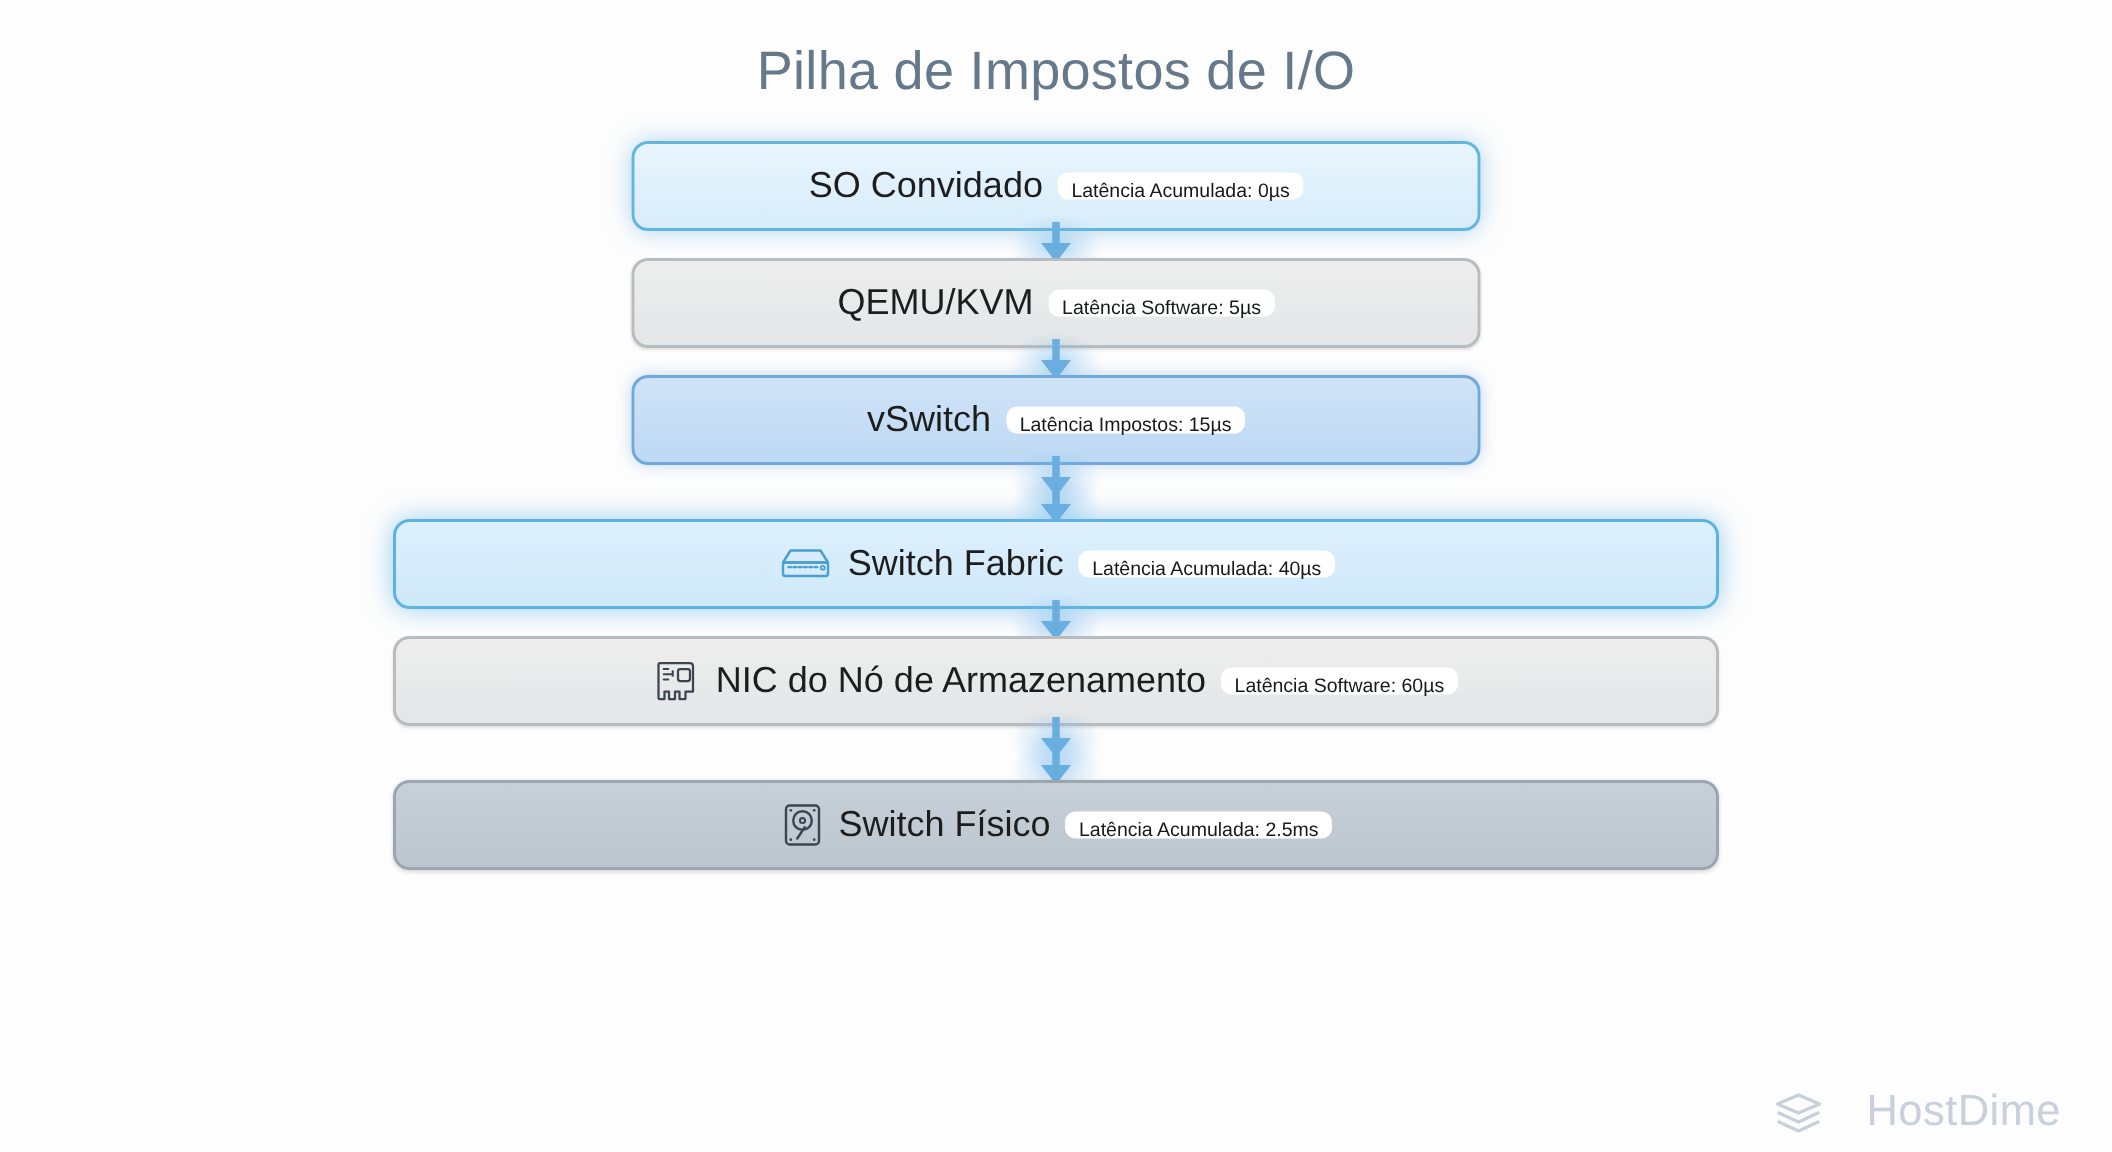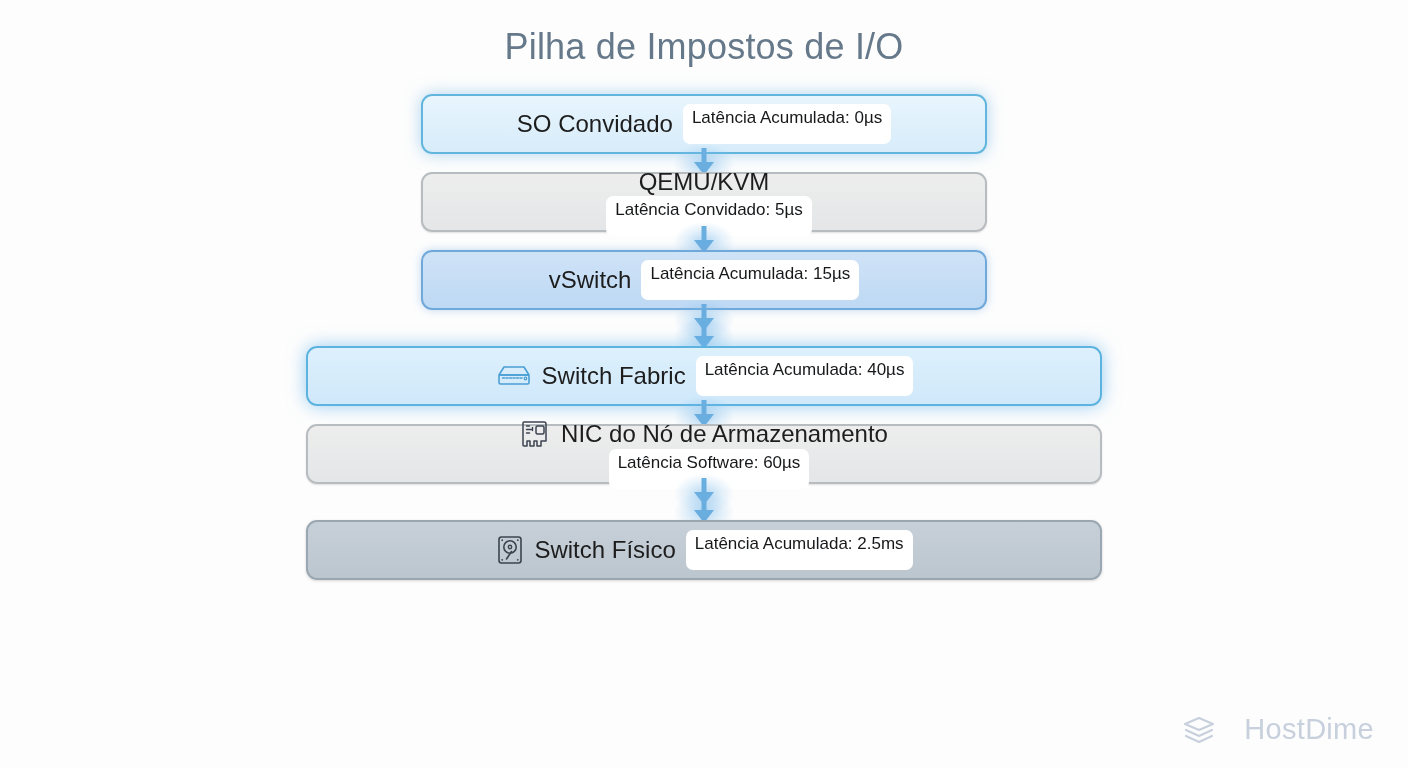--- a/index.html
+++ b/index.html
@@ -67,53 +67,52 @@
     box-sizing: border-box;
     margin: 0 auto;
     height: 60px;
     border-radius: 11px;
     display: flex;
     align-items: center;
     justify-content: center;
     position: relative;
   }
   .box.narrow { width: 566px; }
-  .box.wide   { width: 796px; }
+  .box.wide   { width: 884px; }
 
   .box .label {
     font-size: 24px;
     font-weight: 400;
     color: #1d1d1d;
     white-space: nowrap;
     display: flex;
     align-items: center;
     gap: 9px;
   }
   .box .badge {
     margin-left: 10px;
     background: #ffffff;
     border-radius: 7px;
-    padding: 5px 9px 18px 9px;
-    font-size: 17px;
+    padding: 5px 9px 0 9px;
+    font-size: 13px;
     color: #17181a;
     white-space: nowrap;
     line-height: 1;
   }
 
   
   .v-lightblue {
     background: linear-gradient(180deg, #e8f5fd 0%, #d7ecfa 100%);
     border: 2px solid #62b6de;
     box-shadow: 0 0 16px rgba(110,180,230,0.55);
   }
   .v-gray {
     background: linear-gradient(180deg, #ededed 0%, #e4e6e7 100%);
     border: 2px solid #b7bcc0;
     box-shadow: 0 1px 2px rgba(0,0,0,0.12);
-    flex-direction: column;
   }
   .v-blue {
     background: linear-gradient(180deg, #cfe3f7 0%, #bed9f4 100%);
     border: 2px solid #6fa8da;
     box-shadow: 0 0 10px rgba(120,170,225,0.45);
   }
   .v-skyblue {
     background: linear-gradient(180deg, #ddf0fc 0%, #cfe8fa 100%);
     border: 2px solid #5cb3e0;
     box-shadow: 0 0 18px rgba(100,180,235,0.65);
@@ -122,21 +121,21 @@
     background: linear-gradient(180deg, #c7d0d8 0%, #bcc6cf 100%);
     border: 2px solid #9aa6b0;
     box-shadow: 0 1px 3px rgba(0,0,0,0.16);
   }
 
   .icon { display: inline-flex; align-items: center; justify-content: center; }
 
   #brand {
     position: absolute;
     right: 34px;
-    bottom: 22px;
+    bottom: 10px;
     display: flex;
     align-items: center;
     gap: 28px;
   }
   #brand .brand-text {
     font-size: 29px;
     color: #c7d0dc;
     font-weight: 400;
     letter-spacing: 0.3px;
   }
@@ -160,36 +159,36 @@
       <div class="arrow"><svg width="34" height="30" viewBox="0 0 34 30">
           <path d="M17 0 L17 16" stroke="#6aaee0" stroke-width="5" stroke-linecap="butt"></path>
           <path d="M7 14 L17 27 L27 14 Z" fill="#6aaee0"></path>
         </svg></div>
     </div>
     <div class="row">
       <div class="box narrow v-gray">
         <div class="label">
           <span>QEMU/KVM</span>
         </div>
-        <div class="badge">Latência Convidado: 5µs</div>
+        <div class="badge">Latência Software: 5µs</div>
       </div>
     </div>
     <div class="connector">
       <div class="glow"></div>
       <div class="arrow"><svg width="34" height="30" viewBox="0 0 34 30">
           <path d="M17 0 L17 16" stroke="#6aaee0" stroke-width="5" stroke-linecap="butt"></path>
           <path d="M7 14 L17 27 L27 14 Z" fill="#6aaee0"></path>
         </svg></div>
     </div>
     <div class="row">
       <div class="box narrow v-blue">
         <div class="label">
           <span>vSwitch</span>
         </div>
-        <div class="badge">Latência Acumulada: 15µs</div>
+        <div class="badge">Latência Impostos: 15µs</div>
       </div>
     </div>
     <div class="connector">
       <div class="glow"></div>
       <div class="arrow"><svg width="34" height="30" viewBox="0 0 34 30">
           <path d="M17 0 L17 16" stroke="#6aaee0" stroke-width="5" stroke-linecap="butt"></path>
           <path d="M7 14 L17 27 L27 14 Z" fill="#6aaee0"></path>
         </svg></div>
     </div>
     <div class="connector">

